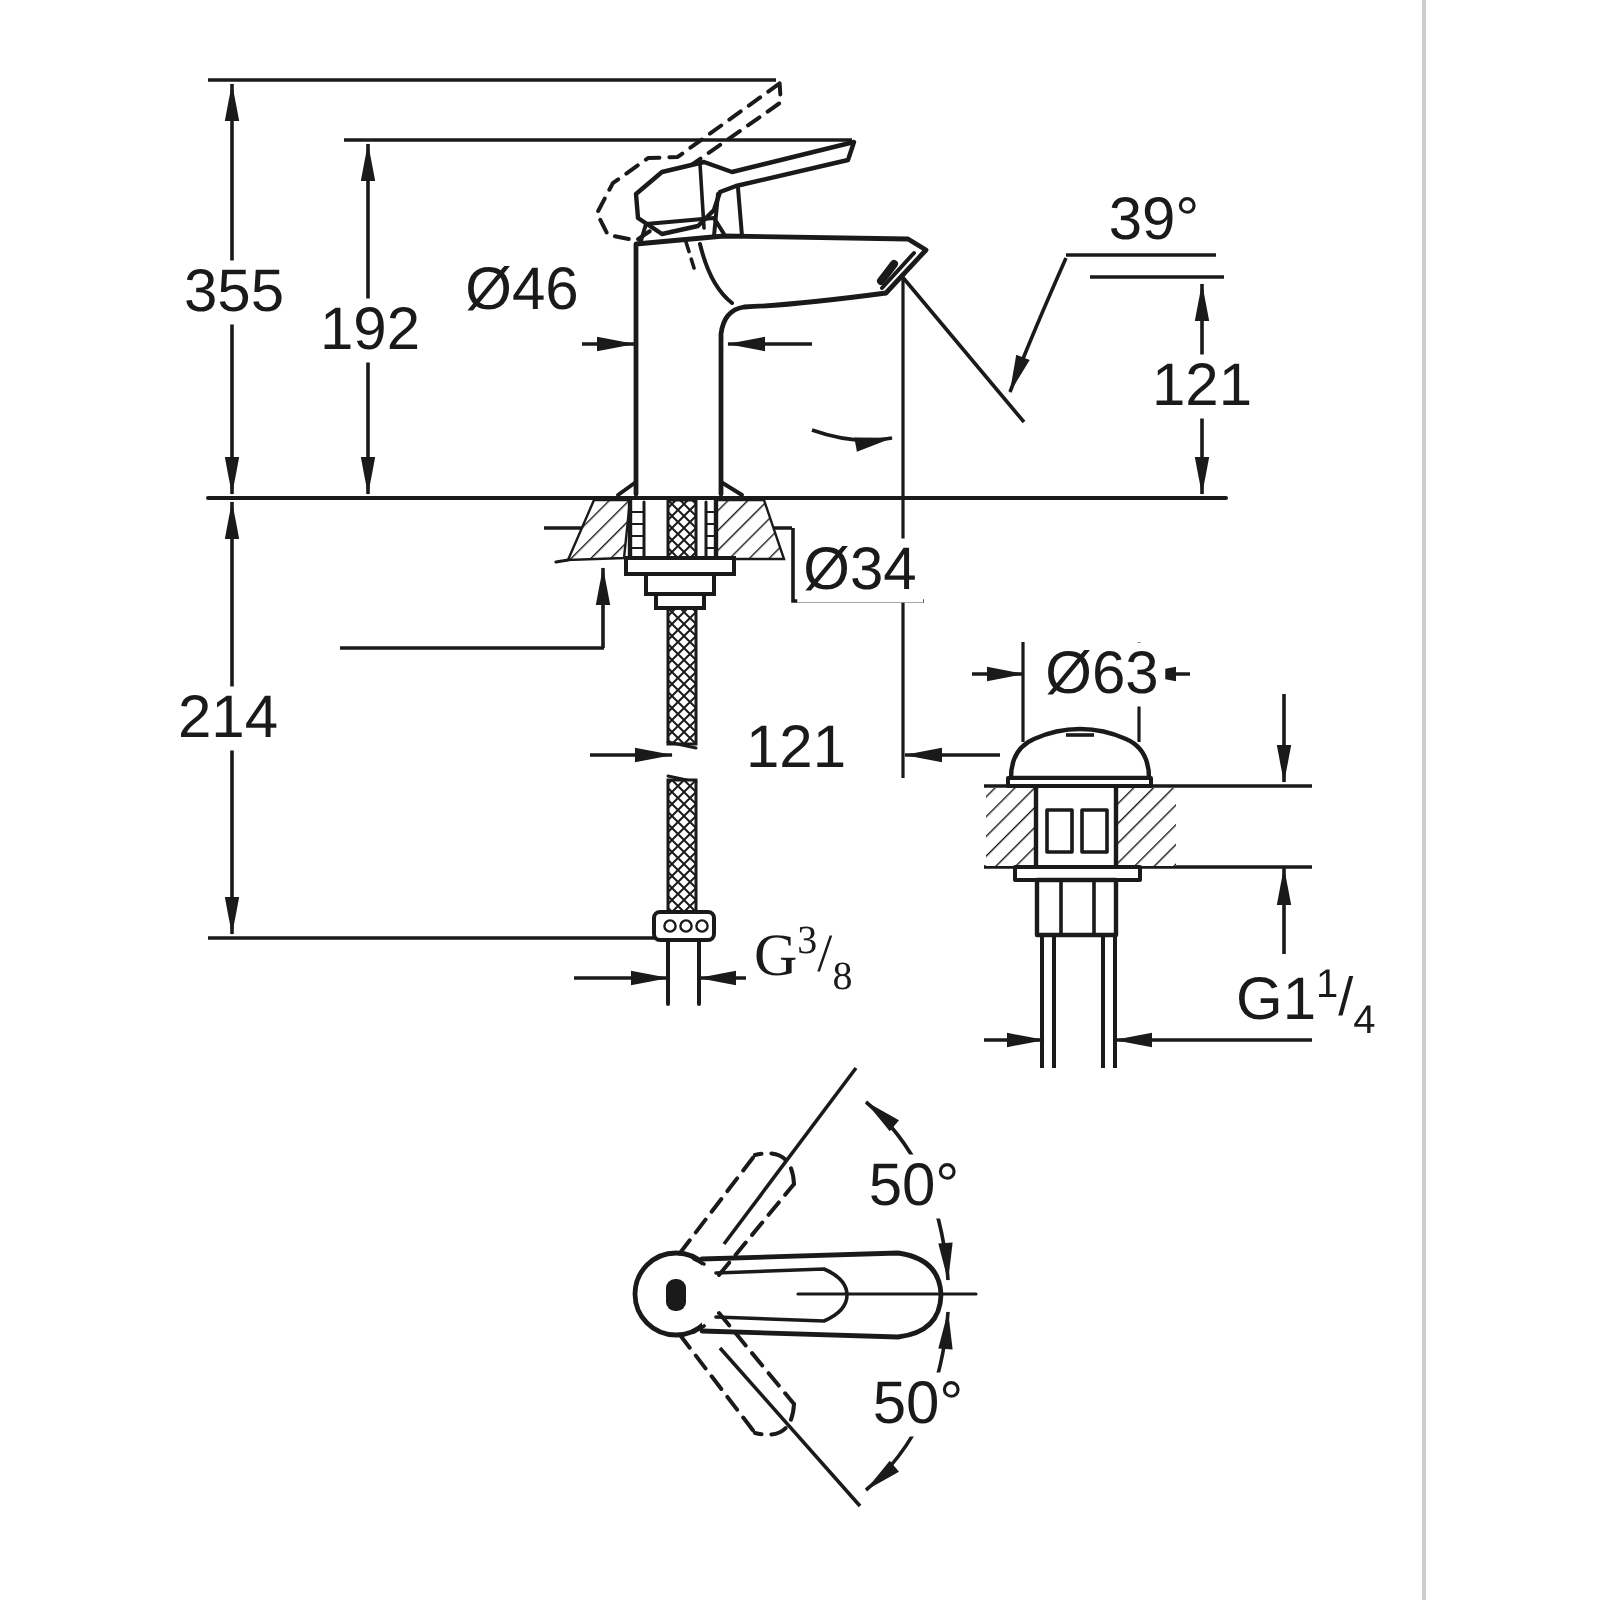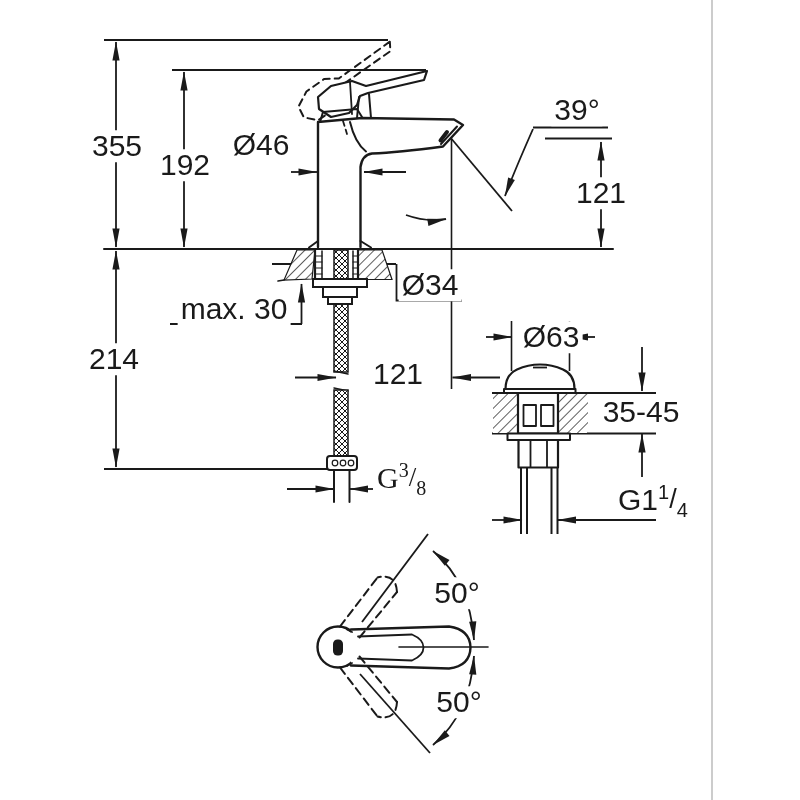--- a/index.html
+++ b/index.html
@@ -160,26 +160,24 @@
         <path d="M397,702 Q396,721 377.5,716.5"></path>
       </g>
     </g>
   </svg>
 
   <div class="lbl" style="left:117px;top:146px;">355</div>
   <div class="lbl" style="left:185px;top:165px;">192</div>
   <div class="lbl" style="left:261px;top:145px;">Ø46</div>
   <div class="lbl" style="left:577px;top:110px;">39°</div>
   <div class="lbl" style="left:601px;top:193px;">121</div>
-  <div class="lbl" style="left:234px;top:309px;">max. 30</div>
   <div class="lbl" style="left:430px;top:285px;text-align:center;">Ø34</div>
   <div class="lbl" style="left:114px;top:359px;">214</div>
   <div class="lbl" style="left:398px;top:374px;">121</div>
   <div class="lbl" style="left:551px;top:337px;">Ø63</div>
-  <div class="lbl" style="left:641px;top:412px;">35-45</div>
 
   <div class="lbl lbl-left thread" style="left:374px;top:478px;font-family:Liberation Serif, serif;"><span>G</span><span class="sup">3</span><span class="slash">/</span><span class="sub">8</span></div>
 
   <div class="lbl lbl-left thread" style="left:615px;top:500px;"><span>G1</span><span class="sup">1</span><span class="slash">/</span><span class="sub">4</span></div>
 
   <div class="lbl" style="left:457px;top:593px;">50°</div>
   <div class="lbl" style="left:459px;top:702px;">50°</div>
 
 </div>
 

